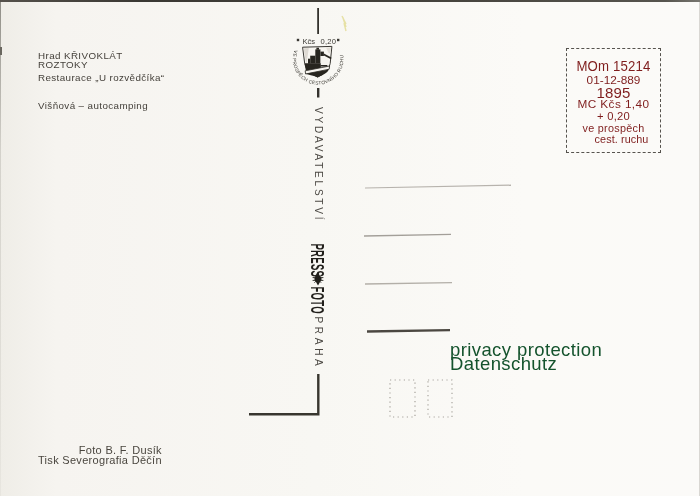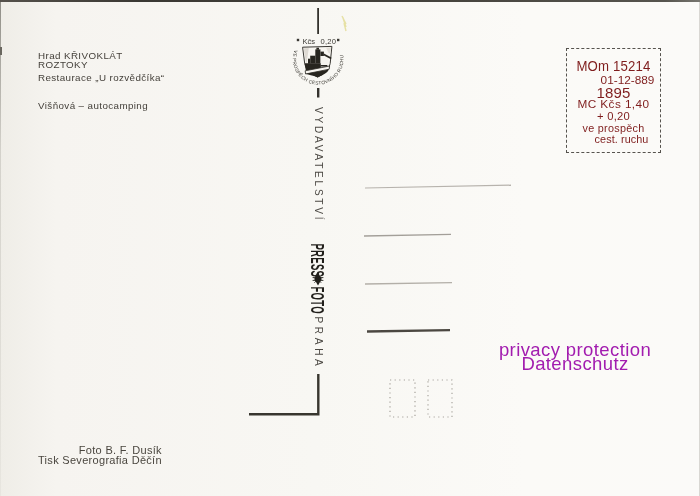--- a/index.html
+++ b/index.html
@@ -23,21 +23,21 @@
 
 <div class="abs" style="left:0;top:0;color:#433f39;font-size:9.8px;letter-spacing:0.4px;">
   <div class="abs" style="left:38px;top:49.5px;white-space:nowrap;">Hrad KŘIVOKLÁT</div>
   <div class="abs" style="left:38px;top:59px;white-space:nowrap;">ROZTOKY</div>
   <div class="abs" style="left:38px;top:71.5px;white-space:nowrap;">Restaurace „U rozvědčíka“</div>
   <div class="abs" style="left:38px;top:83.5px;white-space:nowrap;margin-top:16px;">Višňová – autocamping</div>
 </div>
 
 <div class="abs" style="left:566px;top:48px;width:93px;height:103px;border:1.3px dashed #56534e;color:#7f1d1d;text-align:center;">
   <div class="abs" style="left:0;top:8px;width:93px;font-size:15px;letter-spacing:0.2px;transform:scaleX(0.88);">MOm 15214</div>
-  <div class="abs" style="left:14px;top:24px;width:93px;font-size:11.8px;letter-spacing:0px;">01-12-889</div>
+  <div class="abs" style="left:0;top:24px;width:93px;font-size:11.8px;letter-spacing:0px;">01-12-889</div>
   <div class="abs" style="left:0;top:35px;width:93px;font-size:15px;letter-spacing:0.2px;">1895</div>
   <div class="abs" style="left:0;top:47.5px;width:93px;font-size:11.8px;letter-spacing:0.4px;">MC Kčs 1,40</div>
   <div class="abs" style="left:0;top:60.5px;width:93px;font-size:11.2px;letter-spacing:0.3px;">+ 0,20</div>
   <div class="abs" style="left:0;top:72.5px;width:93px;font-size:10.8px;letter-spacing:0.3px;">ve prospěch</div>
   <div class="abs" style="left:8px;top:84px;width:93px;font-size:10.8px;letter-spacing:0.1px;">cest. ruchu</div>
 </div>
 
 <svg class="abs" style="left:0;top:0;" width="700" height="496" viewBox="0 0 700 496">
 
   <rect x="317.2" y="8" width="1.8" height="26" fill="#34322d"></rect>
@@ -101,21 +101,21 @@
 
   <line x1="365" y1="284" x2="452" y2="282.6" stroke="#b3afa8" stroke-width="1.3"></line>
 
   <line x1="367" y1="331.5" x2="450" y2="330.2" stroke="#4b4741" stroke-width="2.3"></line>
 
   <rect x="390" y="380" width="25" height="37" fill="none" stroke="#a5a19b" stroke-width="1.2" stroke-dasharray="1.2 3.4"></rect>
 
   <rect x="428" y="380" width="24" height="37" fill="none" stroke="#aaa6a0" stroke-width="1.2" stroke-dasharray="1.2 3.4"></rect>
 </svg>
 
-<div class="abs" style="left:450px;top:342.5px;width:250px;text-align:center;color:#a21caf;font-size:18.5px;line-height:14.5px;letter-spacing:0.4px;">
+<div class="abs" style="left:450px;top:342.5px;width:250px;text-align:left;color:#14532d;font-size:18.5px;line-height:14.5px;letter-spacing:0.4px;">
   <div>privacy protection</div>
   <div>Datenschutz</div>
 </div>
 
 <div class="abs" style="left:38px;top:445px;color:#4a463f;font-size:11px;letter-spacing:0.3px;line-height:10.4px;text-align:right;">
   <div>Foto B. F. Dusík</div>
   <div>Tisk Severografia Děčín</div>
 </div>
 
 </body></html>

